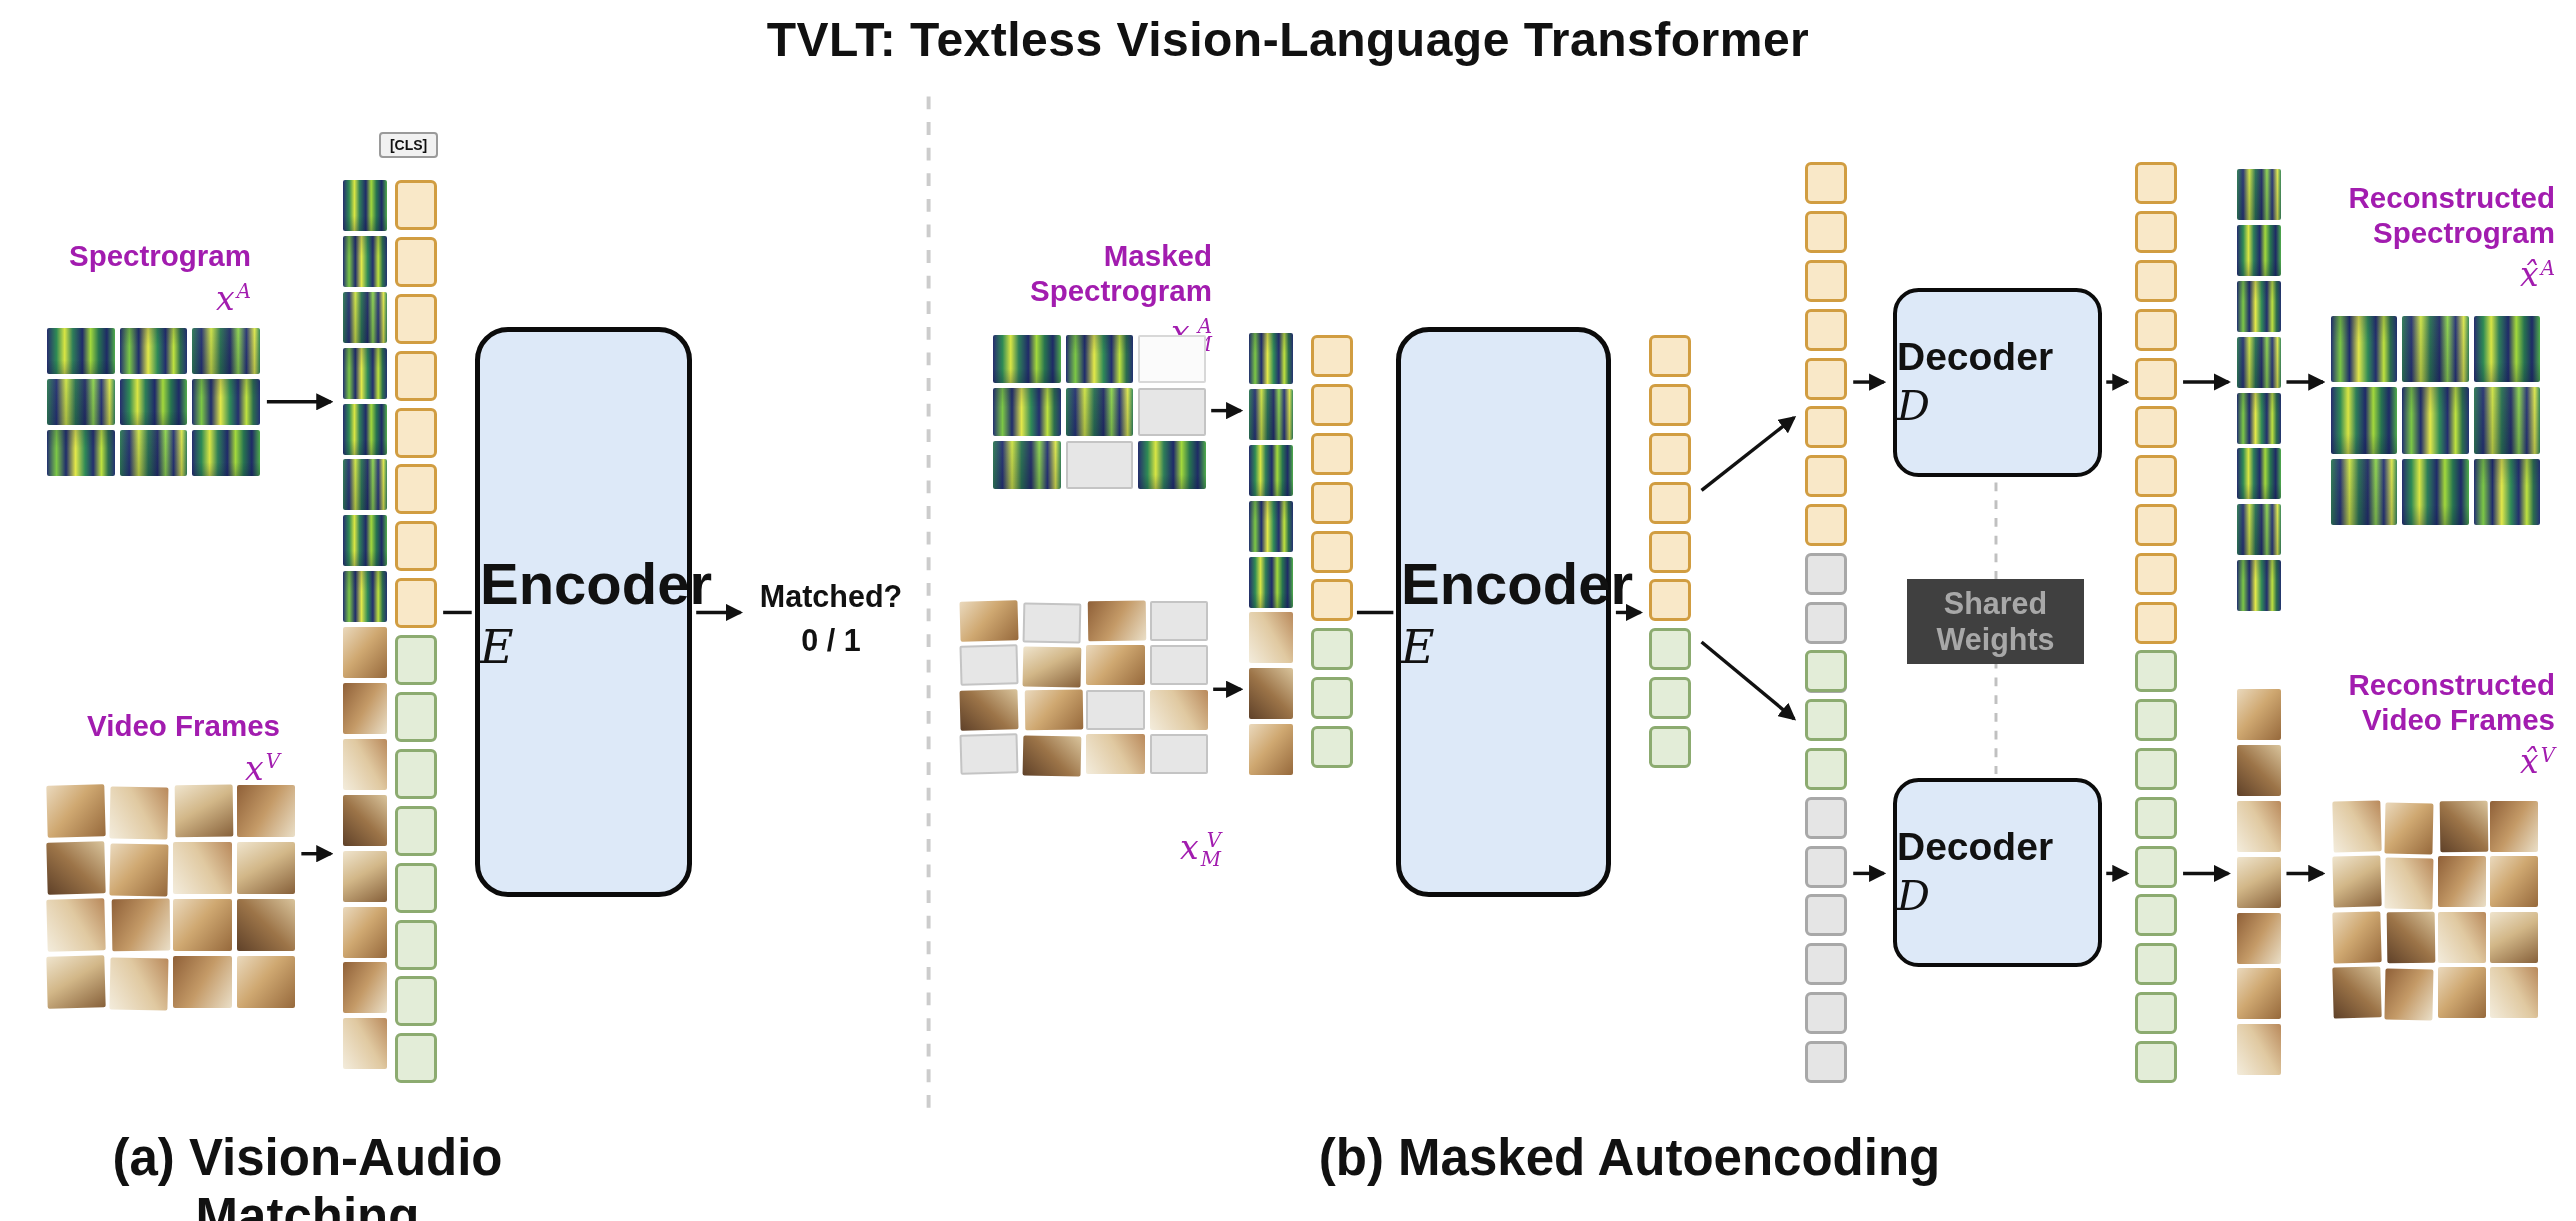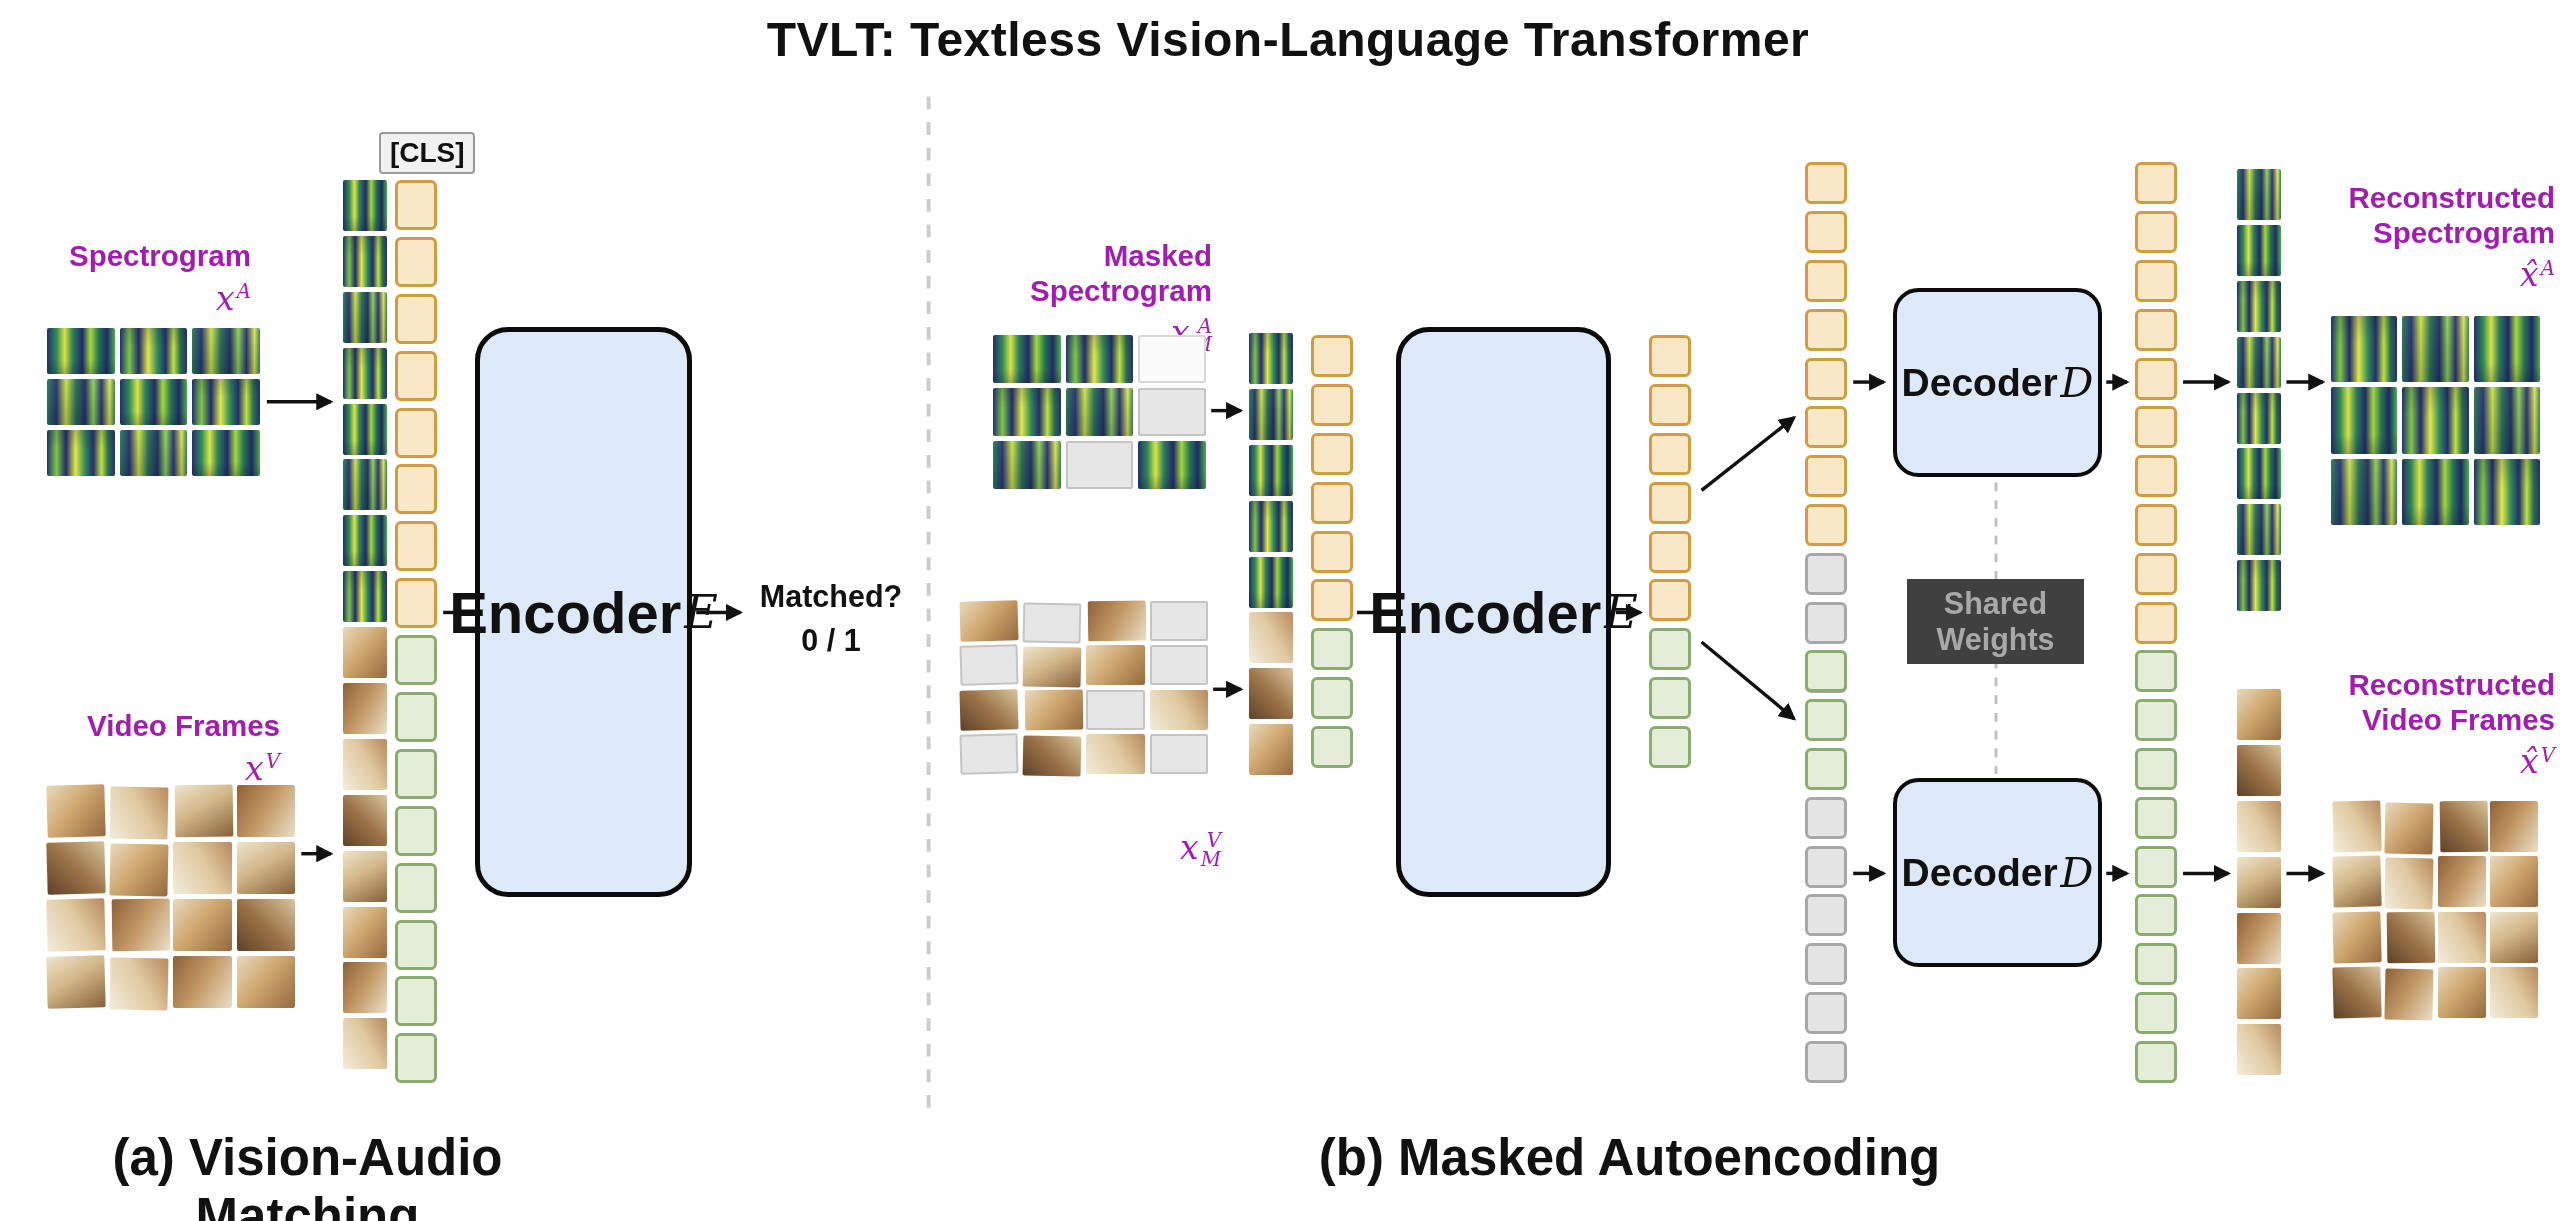--- a/index.html
+++ b/index.html
@@ -16,25 +16,25 @@
 
   
   .title{position:absolute;top:11.8px;left:0;width:100%;text-align:center;font-weight:bold;font-size:48px;letter-spacing:0.5px}
   .caption{position:absolute;font-weight:bold;font-size:51px;text-align:center}
   .flabel{position:absolute;text-align:right;font-weight:bold;font-size:29.5px;line-height:1.18;color:#a21caf}
   .math{font-family:"DejaVu Serif","Liberation Serif",serif;font-style:italic;font-weight:normal;font-size:33px;margin-top:5.9px}
   .scripts{display:inline-flex;flex-direction:column;font-size:.6em;line-height:1;vertical-align:.6em;margin-left:2px;font-style:italic}
   .scripts .sb{margin-top:-1px}
   .matched{position:absolute;font-weight:bold;font-size:30.5px;text-align:center;line-height:1.45}
   .shared{position:absolute;color:var(--shared_weights_text);font-weight:bold;font-size:30.5px;text-align:center;line-height:1.2;background:#404040;padding:5.9px 0;z-index:3}
-  .cls{position:absolute;font-weight:bold;font-size:28px;background:#f1f1f1;border:2px solid #9a9a9a;border-radius:3.9px;padding:3px 8.9px}
+  .cls{position:absolute;font-weight:bold;font-size:14px;background:#f1f1f1;border:2px solid #9a9a9a;border-radius:3.9px;padding:3px 8.9px}
 
   
   .block{position:absolute;background:var(--box_fill);border:5.9px solid var(--box_border);border-radius:33px;
-         display:flex;flex-direction:row;align-items:center;justify-content:center;gap:3px;box-sizing:border-box;z-index:2}
+         display:flex;flex-direction:column;align-items:flex-start;justify-content:center;gap:3px;box-sizing:border-box;z-index:2}
   .block .bname{font-weight:bold;font-size:58px}
   .block .bsym{font-family:"DejaVu Serif","Liberation Serif",serif;font-style:italic;font-size:46px}
   .block.small{border-radius:25.6px;border-width:4.9px}
   .block.small .bname{font-size:39px}
   .block.small .bsym{font-size:41px}
 
   
   .col{position:absolute;display:flex;flex-direction:column;gap:6.9px;width:42px}
   .token{width:42px;height:42px;border-radius:5.9px;box-sizing:border-box;flex:0 0 auto}
   .col-lg .token{height:50px}

